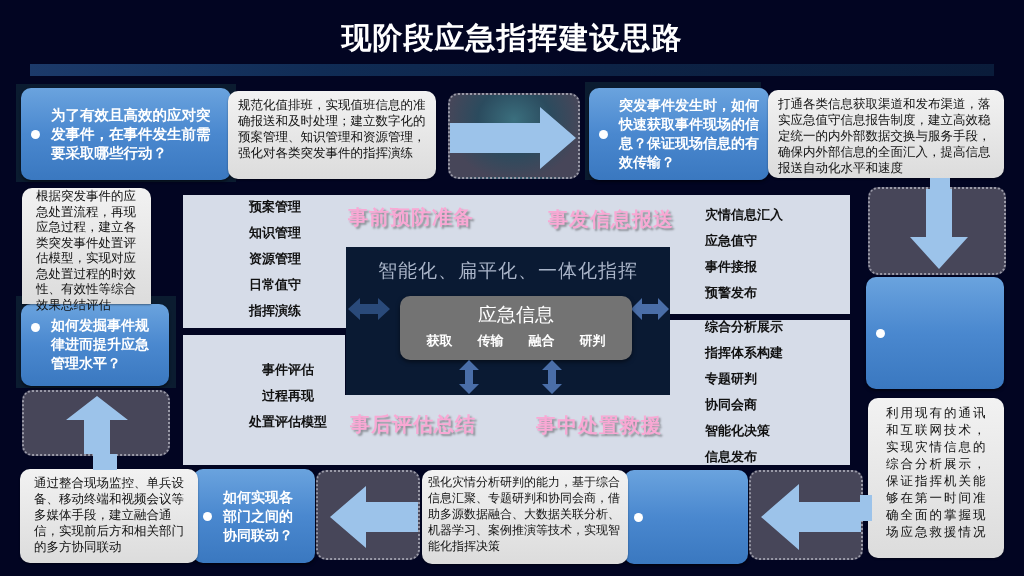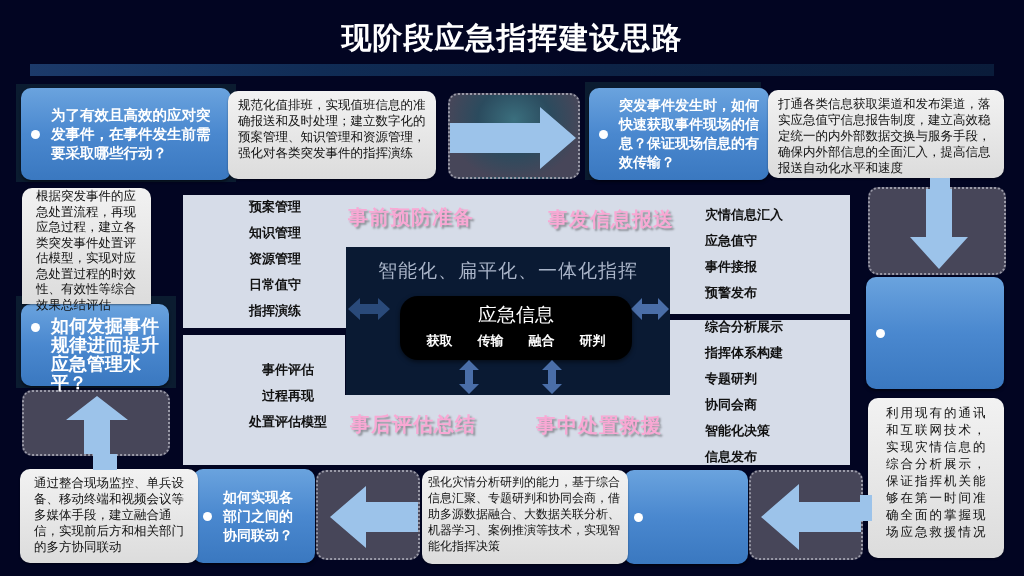--- a/index.html
+++ b/index.html
@@ -64,22 +64,22 @@
       letter-spacing: 1px;
     }
     .center {
       background: #0a1a33;
     }
     .center-slogan {
       color: #a9b4c8; font-size: 19px; letter-spacing: 1px;
       text-align: center;
     }
     .core {
-      background: #000000;
-      border-radius: 18px;
+      background: #737373;
+      border-radius: 10px;
       color: #fff;
       text-align: center;
       box-shadow: 0 2px 4px rgba(0,0,0,0.5);
       font-family: Liberation Mono, monospace;
     }
     .core-title { font-size: 19px; padding-top: 6px; }
     .core-subs { display: flex; justify-content: space-around; font-size: 13px; font-weight: bold; padding: 4px 14px 0 14px; }
     svg { display: block; }
   </style>
 </head>
@@ -153,21 +153,21 @@
 
 <div class="abs arrow-box" style="left:22px;top:390px;width:148px;height:66px;">
   <svg width="148" height="66">
     <polygon points="60,70 86,70 86,28 104,28 73,4 42,28 60,28" fill="#9cc3ea"></polygon>
   </svg>
 </div>
 <div class="abs" style="left:93px;top:454px;width:24px;height:16px;background:#9cc3ea;"></div>
 
 <div class="abs" style="left:16px;top:296px;width:160px;height:92px;background:#0b1c30;"></div>
 
-<div class="abs q-box" style="left:21px;top:304px;width:148px;height:82px;font-size:18px;align-items:flex-start;padding-top:12px;">
+<div class="abs q-box" style="left:21px;top:304px;width:148px;height:82px;font-size:14px;align-items:flex-start;padding-top:12px;">
   <span class="dot" style="top:19px;"></span>
   <span>如何发掘事件规律进而提升应急管理水平？</span>
 </div>
 
 <div class="abs d-box" style="left:22px;top:188px;width:129px;height:116px;font-size:12.5px;line-height:15.5px;padding:0 8px 2px 14px;border-radius:10px 10px 0 0;">根据突发事件的应急处置流程，再现应急过程，建立各类突发事件处置评估模型，实现对应急处置过程的时效性、有效性等综合效果总结评估</div>
 
 <div class="abs panel" style="left:183px;top:195px;width:163px;height:133px;"></div>
 <div class="abs panel" style="left:346px;top:195px;width:164px;height:52px;"></div>
 <div class="abs item-list" style="left:249px;top:194px;">
   <div>预案管理</div>

